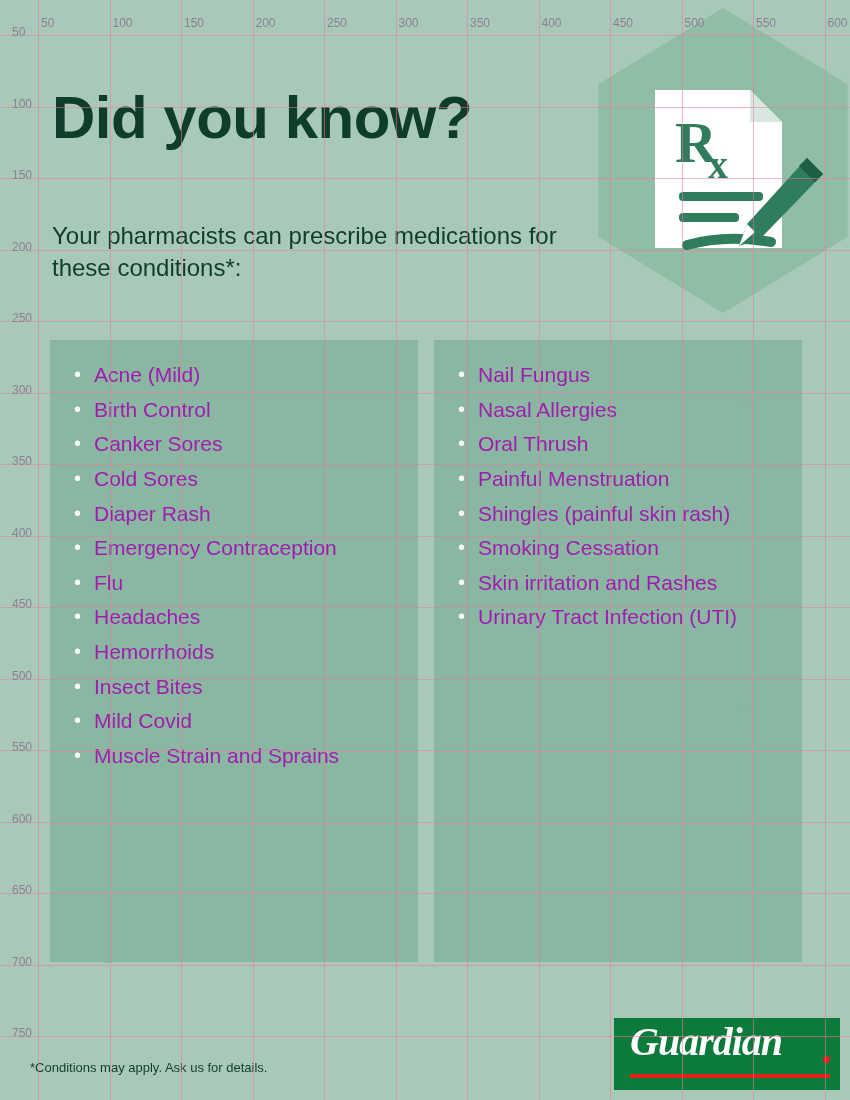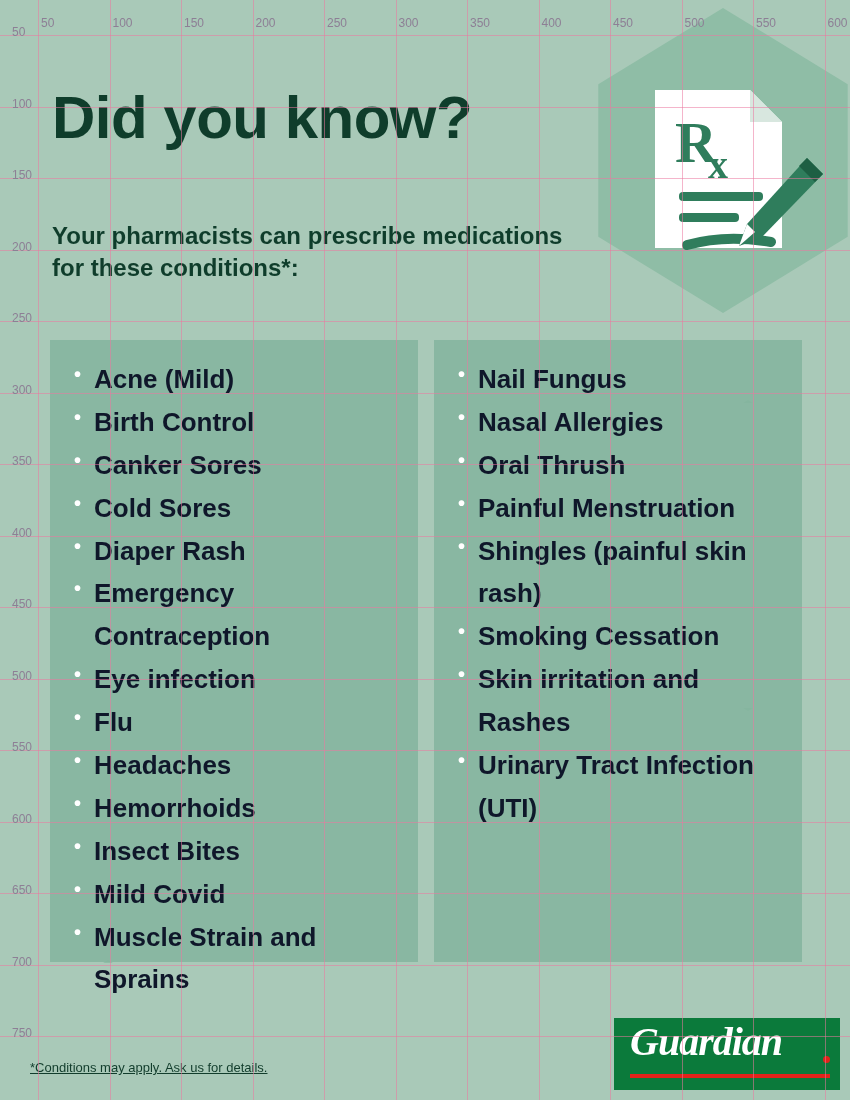--- a/index.html
+++ b/index.html
@@ -91,21 +91,21 @@
     line-height: 1.05;
     text-align: right;
   }
 
   #subhead {
     position: absolute;
     left: 52px;
     top: 220px;
     width: 520px;
     font-size: 24px;
-    font-weight: bold;
+    font-weight: normal;
     color: #0f3d2b;
     line-height: 1.35;
   }
 
   .list-panel {
     position: absolute;
     background: rgba(132, 180, 158, 0.85);
     padding: 18px 14px 18px 18px;
     box-sizing: border-box;
   }
@@ -121,25 +121,25 @@
     width: 368px;
     height: 622px;
   }
   .list-panel ul {
     list-style: none;
     margin: 0;
     padding: 0;
   }
   .list-panel li {
     position: relative;
-    color: #0f172a;
-    font-size: 26px;
+    color: #a21caf;
+    font-size: 21px;
     line-height: 1.65;
     padding-left: 26px;
-    font-weight: 700;
+    font-weight: 400;
   }
   .list-panel li::before {
     content: "\2022";
     position: absolute;
     left: 6px;
     top: 0;
     color: #ffffff;
     font-size: 20px;
   }
 
@@ -153,21 +153,20 @@
     z-index: 15;
   }
 
   
   #footnote {
     position: absolute;
     left: 30px;
     top: 1060px;
     font-size: 13px;
     color: #123d2c;
-    text-decoration: underline;
   }
 
   
   #logo {
     position: absolute;
     left: 614px;
     top: 1018px;
     width: 226px;
     height: 72px;
     background: #0b7a3b;
@@ -238,21 +237,20 @@
     <div id="subhead">Your pharmacists can prescribe medications for these conditions*:</div>
 
     <div class="list-panel" id="panel-left">
       <ul>
         <li>Acne (Mild)</li>
         <li>Birth Control</li>
         <li>Canker Sores</li>
         <li>Cold Sores</li>
         <li>Diaper Rash</li>
         <li>Emergency Contraception</li>
-        <li>Eye infection</li>
         <li>Flu</li>
         <li>Headaches</li>
         <li>Hemorrhoids</li>
         <li>Insect Bites</li>
         <li>Mild Covid</li>
         <li>Muscle Strain and Sprains</li>
       </ul>
     </div>
 
     <div class="list-panel" id="panel-right">

